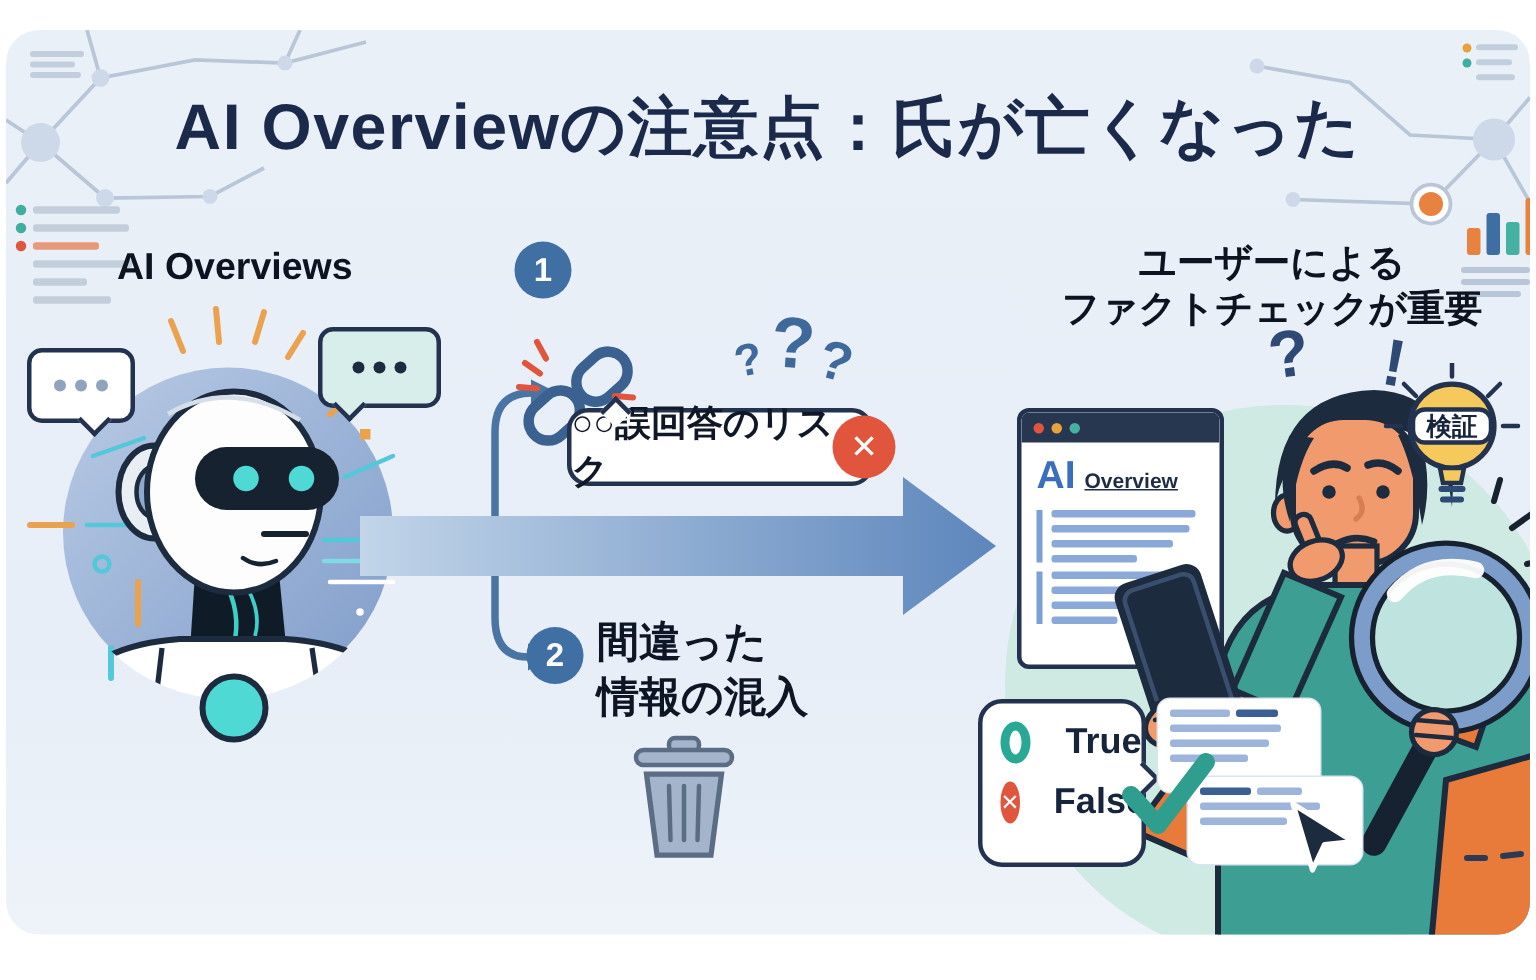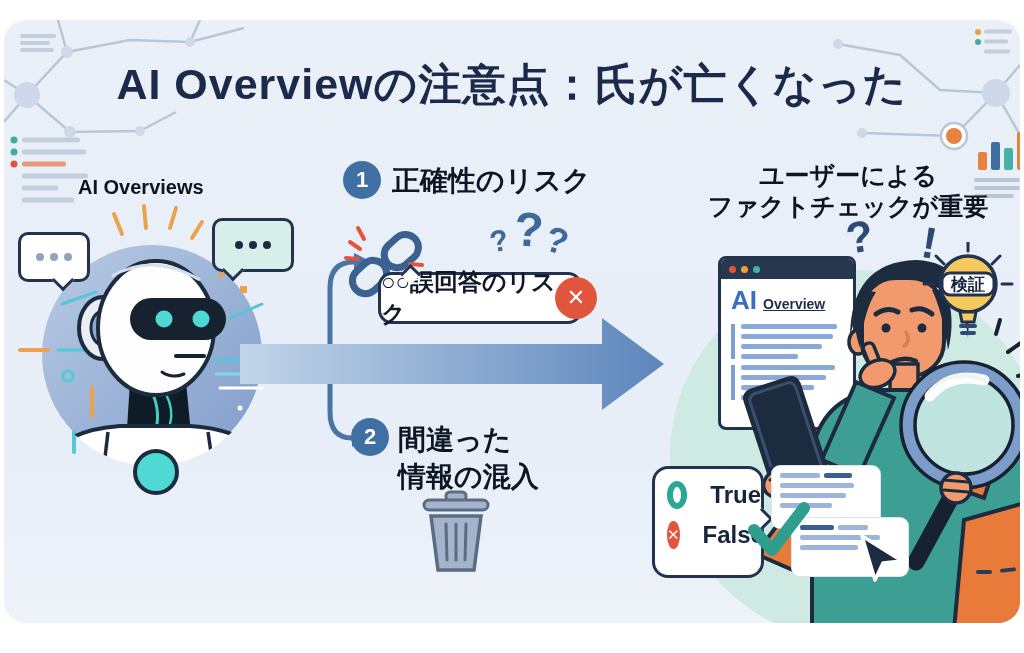--- a/index.html
+++ b/index.html
@@ -4,21 +4,21 @@
 <style>
   html,body{margin:0;padding:0;background:#fff;}
   .stage{position:relative;width:1024px;height:653px;background:#fff;overflow:hidden;
          font-family:"Liberation Sans","DejaVu Sans",sans-serif;}
   .card{position:absolute;left:4px;top:20px;width:1016px;height:603px;
         background:linear-gradient(180deg,#eaf0f8 0%,#e7eef7 70%,#eef3f9 100%);
         border-radius:22px;overflow:hidden;}
   .abs{position:absolute;}
   .title{left:0;right:0;top:36px;text-align:center;font-size:43px;font-weight:800;
          color:#1b2a4a;letter-spacing:1px;}
-  .ai-label{left:74px;top:156px;font-size:20px;font-weight:800;color:#0d1320;text-align:right;}
+  .ai-label{left:74px;top:144px;font-size:25px;font-weight:800;color:#0d1320;text-align:right;}
   
   .mini-bubble{border:3px solid #22324f;border-radius:10px;background:#fff;
                display:flex;align-items:center;justify-content:center;gap:6px;}
   .mini-bubble .dot{width:8px;height:8px;border-radius:50%;background:#8fa3bd;}
   .mini-bubble.teal{background:#d8eeea;}
   .mini-bubble.teal .dot{background:#1d2b3f;}
   .tail-dr{position:absolute;width:13px;height:13px;background:#fff;bottom:-9px;left:34px;
            border-right:3px solid #22324f;border-bottom:3px solid #22324f;transform:rotate(45deg);}
   .tail-dl{position:absolute;width:13px;height:13px;background:#d8eeea;bottom:-9px;left:10px;
            border-left:3px solid #22324f;border-bottom:3px solid #22324f;transform:rotate(-45deg);}
@@ -40,22 +40,22 @@
   .quote-box .txt{font-size:24px;font-weight:800;color:#101828;}
   .quote-box .tailq{position:absolute;top:-8px;left:22px;width:12px;height:12px;background:#fff;
                     border-left:3px solid #22324f;border-top:3px solid #22324f;transform:rotate(45deg);}
   .x-badge{position:absolute;right:-18px;top:50%;transform:translateY(-50%);width:42px;height:42px;
            border-radius:50%;background:#e2553d;color:#fff;display:flex;align-items:center;
            justify-content:center;font-size:22px;font-weight:900;}
   
   .teal-circle{left:666px;top:250px;width:372px;height:372px;border-radius:50%;background:#cfe9e3;}
   .fact-heading{left:664px;top:140px;width:360px;text-align:center;font-size:25px;font-weight:800;
                 color:#0d1320;line-height:31px;white-space:pre-line;}
-  .browser{left:674px;top:236px;width:132px;height:168px;background:#fff;border:3px solid #22324f;
-           border-radius:8px;overflow:hidden;margin-left:40px;}
+  .browser{left:674px;top:252px;width:132px;height:168px;background:#fff;border:3px solid #22324f;
+           border-radius:8px;overflow:hidden;}
   .browser .bar{height:20px;background:#273750;display:flex;align-items:center;gap:5px;padding-left:8px;}
   .browser .bar .d{width:7px;height:7px;border-radius:50%;}
   .browser .ttl{padding:6px 8px 2px 10px;display:flex;align-items:baseline;gap:6px;}
   .browser .ai{font-size:26px;font-weight:800;color:#3a6fc0;}
   .browser .ov{font-size:14px;font-weight:700;color:#1e2c44;text-decoration:underline;}
   .tgroup{margin:6px 8px 0 10px;border-left:4px solid #7da0d4;padding-left:6px;}
   .tline{height:5px;border-radius:2px;background:#8aa9d8;margin-bottom:5px;}
   
   .tf-bubble{left:648px;top:446px;width:112px;height:112px;background:#fff;border:3px solid #22324f;
              border-radius:16px;padding:12px 0 0 12px;box-sizing:border-box;}
@@ -235,21 +235,20 @@
     <defs>
           <linearGradient id="arrg" x1="0" y1="0" x2="1" y2="0">
       <stop offset="0" stop-color="#c2d5e9"></stop>
             <stop offset="1" stop-color="#5d86bc"></stop>
     </linearGradient>
         </defs>
     <path d="M0,34 L362,34 L362,8 L424,54 L362,100 L362,74 L0,74 Z" fill="url(#arrg)"></path>
   </svg>
 
   <div class="abs num-circle" style="left:339px;top:141px;">1</div>
-  <div class="abs risk-label" style="left:388px;top:142px;">正確性のリスク</div>
 
   <svg class="abs" style="left:330px;top:192px;" width="100" height="100" viewBox="0 0 100 100">
     <g transform="translate(50,52) rotate(-42)" stroke="#3a618f" stroke-width="7" fill="none">
       <rect x="-38" y="-13" width="37" height="26" rx="13"></rect>
       <rect x="3" y="-11" width="37" height="26" rx="13"></rect>
     </g>
     <g stroke="#e2553d" stroke-width="4" stroke-linecap="round">
       <path d="M16,30 L26,37"></path>
           <path d="M12,46 L24,47"></path>
           <path d="M24,16 L30,27"></path>
@@ -262,21 +261,21 @@
   <span class="abs qmark" style="left:510px;top:182px;font-size:48px;transform:rotate(4deg);">?</span>
   <span class="abs qmark" style="left:542px;top:200px;font-size:36px;transform:rotate(16deg);">?</span>
 
   <div class="abs quote-box">
     <span class="tailq"></span>
     <span class="txt">○○誤回答のリスク</span>
     <span class="x-badge">✕</span>
   </div>
 
   <div class="abs num-circle" style="left:347px;top:398px;">2</div>
-  <div class="abs risk-label" style="left:394px;top:401px;">間違った
+  <div class="abs risk-label" style="left:394px;top:389px;">間違った
 情報の混入</div>
 
   <svg class="abs" style="left:410px;top:470px;" width="84" height="84" viewBox="0 0 84 84">
     <rect x="32" y="2" width="20" height="9" rx="4" fill="#a4b4ca" stroke="#5b6d84" stroke-width="3"></rect>
     <rect x="10" y="10" width="64" height="10" rx="5" fill="#a4b4ca" stroke="#5b6d84" stroke-width="3"></rect>
     <path d="M17,26 L67,26 L60,80 L24,80 Z" fill="#a4b4ca" stroke="#5b6d84" stroke-width="3.5"></path>
     <g stroke="#5b6d84" stroke-width="3" stroke-linecap="round">
       <path d="M32,34 L33,70"></path>
           <path d="M42,34 L42,70"></path>
           <path d="M52,34 L51,70"></path>

